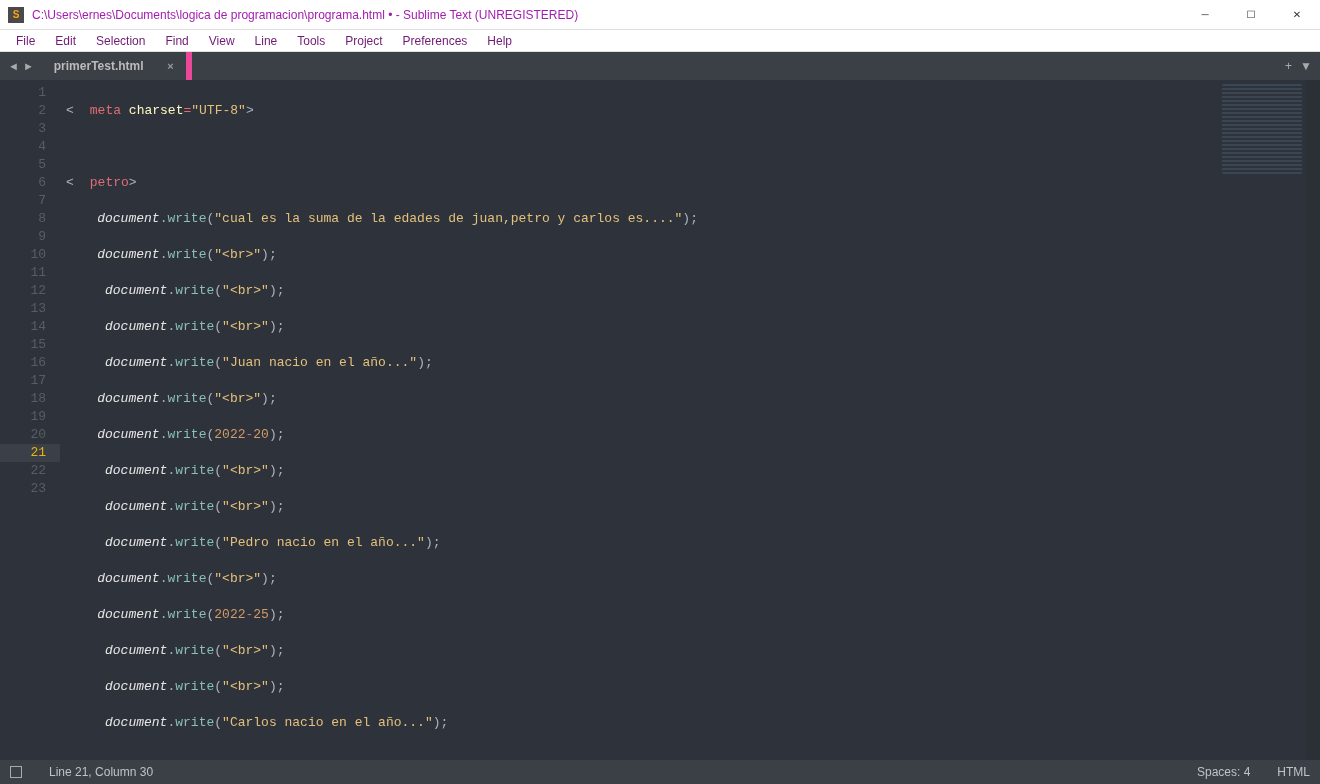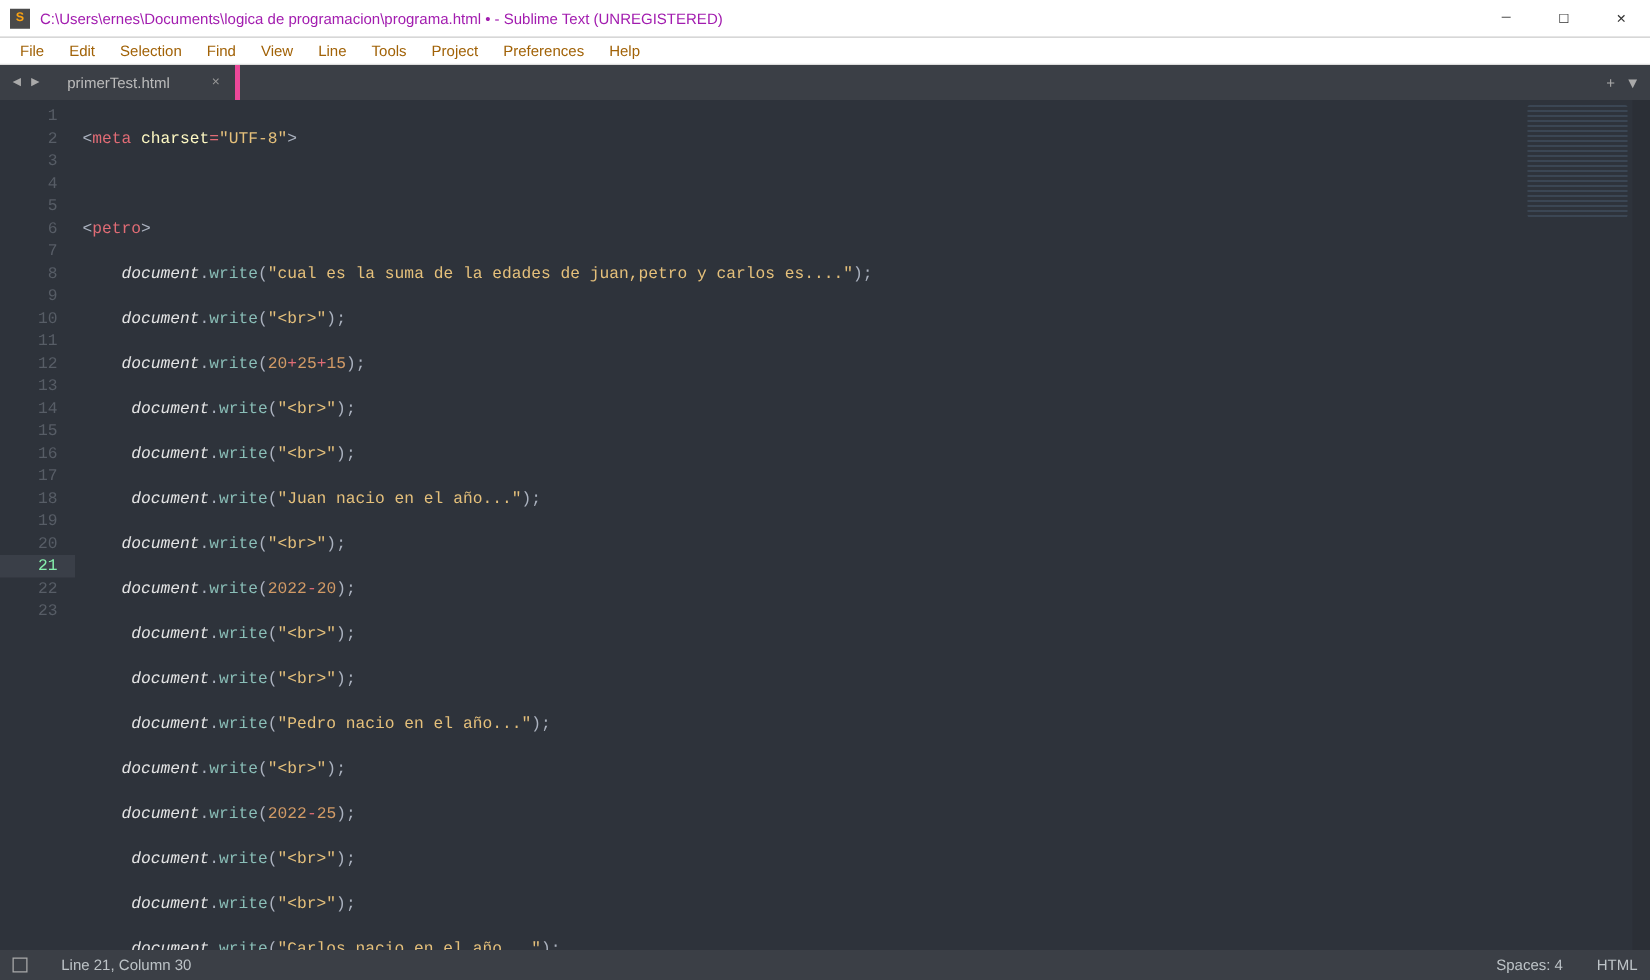--- a/index.html
+++ b/index.html
@@ -34,21 +34,21 @@
   .win-btn {
     width:46px; height:30px; display:flex; align-items:center; justify-content:center;
     color:#333; font-size:10px;
   }
   
   .menu-bar {
     height: 22px;
     background: #fff;
     display:flex; align-items:center;
     padding: 0 6px;
-    color:#a16207;
+    color:#701a75;
     border-bottom:1px solid #ddd;
   }
   .menu-item {
     padding: 2px 10px;
     font-size:12px;
   }
   
   .tab-bar {
     height: 28px;
     background: #3b3f46;
@@ -58,23 +58,24 @@
   .nav-arrows {
     display:flex; align-items:center;
     padding:0 6px; color:#aaa;
   }
   .nav-arrows span { padding:0 2px; font-size:11px; }
   .tab {
     display:flex; align-items:center;
     padding:0 12px;
     color:#bbb;
     font-size:12px;
-    border-right:4px solid #ec4899;
+    border-right:6px solid #ec4899;
     position:relative;
     min-width:150px;
+    font-weight:bold;
   }
   .tab.active {
     background:#4b5058;
     color:#eee;
   }
   .tab .close, .tab .dirty {
     margin-left:auto;
     padding-left:18px;
     font-size:11px;
     color:#999;
@@ -97,35 +98,35 @@
     width:60px;
     background:#2e333b;
     color:#575d66;
     text-align:right;
     padding: 4px 14px 4px 0;
     font-family: Consolas, "Courier New", monospace;
     font-size:13px;
     line-height:18px;
     user-select:none;
   }
-  .gutter .ln.current { background:#3a3f48; color:#86efac; display:block; margin-right:-14px; padding-right:14px;}
+  .gutter .ln.current { background:#3a3f48; color:#eab308; display:block; margin-right:-14px; padding-right:14px;}
   .code {
     flex:1;
     padding:4px 0;
     font-family: Consolas, "Courier New", monospace;
     font-size:13px;
     line-height:18px;
     white-space:pre;
     color:#d7dae0;
     position:relative;
   }
   .code .line { height:18px; padding-left:6px; }
   
   .p  { color:#abb2bf; }        
-  .tg { color:#e06c75; }        
+  .tg { color:#e06c75;margin-left:16px; }        
   .attr{ color:#fef9c3; }       
   .op { color:#e06c75; }        
   .str{ color:#e5c07b; }        
   .obj{ color:#e5e5e5; font-style:italic; } 
   .fn { color:#8abeb7; }        
   .num{ color:#d19a66; }        
   
   .minimap {
     position:absolute;
     top:4px; right:18px;
@@ -225,21 +226,20 @@
     <div class="ln">22</div>
     <div class="ln">23</div>
   </div>
 
   <div class="code">
 <div class="line"><span class="p">&lt;</span><span class="tg">meta</span><span class="p"> </span><span class="attr">charset</span><span class="op">=</span><span class="str">"UTF-8"</span><span class="p">&gt;</span></div>
 <div class="line"></div>
 <div class="line"><span class="p">&lt;</span><span class="tg">petro</span><span class="p">&gt;</span></div>
 <div class="line">    <span class="obj">document</span><span class="p">.</span><span class="fn">write</span><span class="p">(</span><span class="str">"cual es la suma de la edades de juan,petro y carlos es...."</span><span class="p">)</span><span class="p">;</span></div>
 <div class="line">    <span class="obj">document</span><span class="p">.</span><span class="fn">write</span><span class="p">(</span><span class="str">"&lt;br&gt;"</span><span class="p">)</span><span class="p">;</span></div>
-<div class="line">    <span class="obj">document</span><span class="p">.</span><span class="fn">write</span><span class="p">(</span><span class="num">20</span><span class="op">+</span><span class="num">25</span><span class="op">+</span><span class="num">15</span><span class="p">)</span><span class="p">;</span></div>
 <div class="line">     <span class="obj">document</span><span class="p">.</span><span class="fn">write</span><span class="p">(</span><span class="str">"&lt;br&gt;"</span><span class="p">)</span><span class="p">;</span></div>
 <div class="line">     <span class="obj">document</span><span class="p">.</span><span class="fn">write</span><span class="p">(</span><span class="str">"&lt;br&gt;"</span><span class="p">)</span><span class="p">;</span></div>
 <div class="line">     <span class="obj">document</span><span class="p">.</span><span class="fn">write</span><span class="p">(</span><span class="str">"Juan nacio en el año..."</span><span class="p">)</span><span class="p">;</span></div>
 <div class="line">    <span class="obj">document</span><span class="p">.</span><span class="fn">write</span><span class="p">(</span><span class="str">"&lt;br&gt;"</span><span class="p">)</span><span class="p">;</span></div>
 <div class="line">    <span class="obj">document</span><span class="p">.</span><span class="fn">write</span><span class="p">(</span><span class="num">2022</span><span class="op">-</span><span class="num">20</span><span class="p">)</span><span class="p">;</span></div>
 <div class="line">     <span class="obj">document</span><span class="p">.</span><span class="fn">write</span><span class="p">(</span><span class="str">"&lt;br&gt;"</span><span class="p">)</span><span class="p">;</span></div>
 <div class="line">     <span class="obj">document</span><span class="p">.</span><span class="fn">write</span><span class="p">(</span><span class="str">"&lt;br&gt;"</span><span class="p">)</span><span class="p">;</span></div>
 <div class="line">     <span class="obj">document</span><span class="p">.</span><span class="fn">write</span><span class="p">(</span><span class="str">"Pedro nacio en el año..."</span><span class="p">)</span><span class="p">;</span></div>
 <div class="line">    <span class="obj">document</span><span class="p">.</span><span class="fn">write</span><span class="p">(</span><span class="str">"&lt;br&gt;"</span><span class="p">)</span><span class="p">;</span></div>
 <div class="line">    <span class="obj">document</span><span class="p">.</span><span class="fn">write</span><span class="p">(</span><span class="num">2022</span><span class="op">-</span><span class="num">25</span><span class="p">)</span><span class="p">;</span></div>

